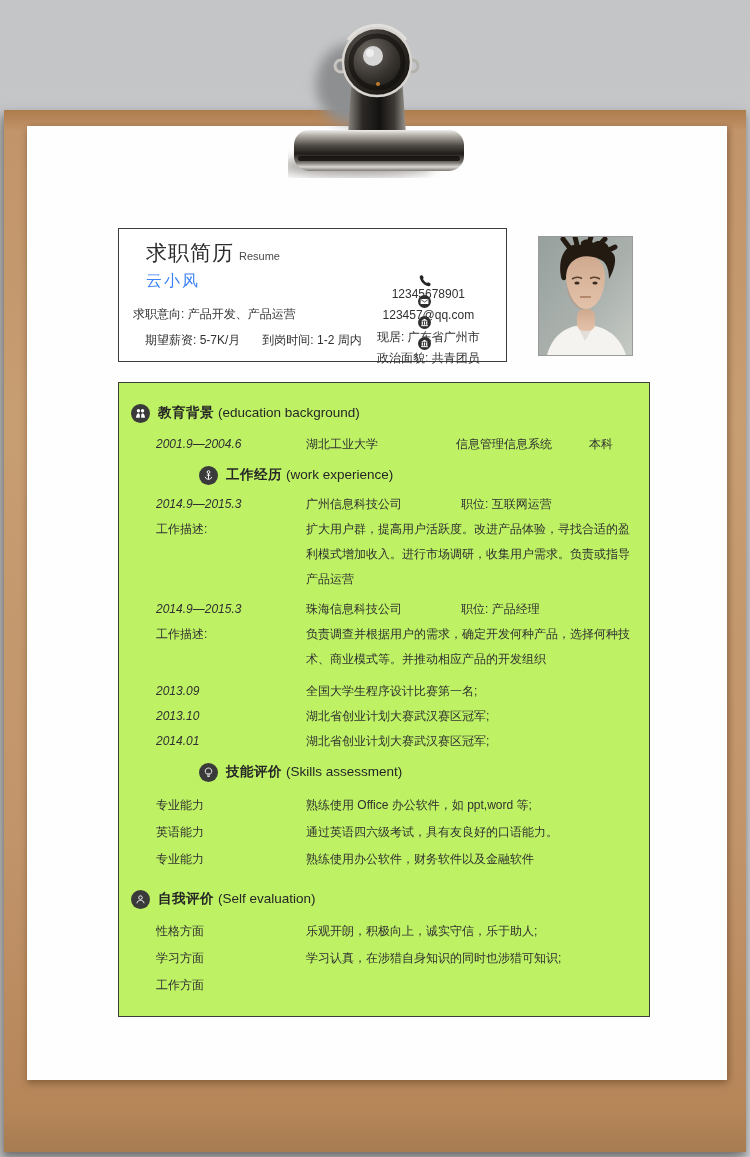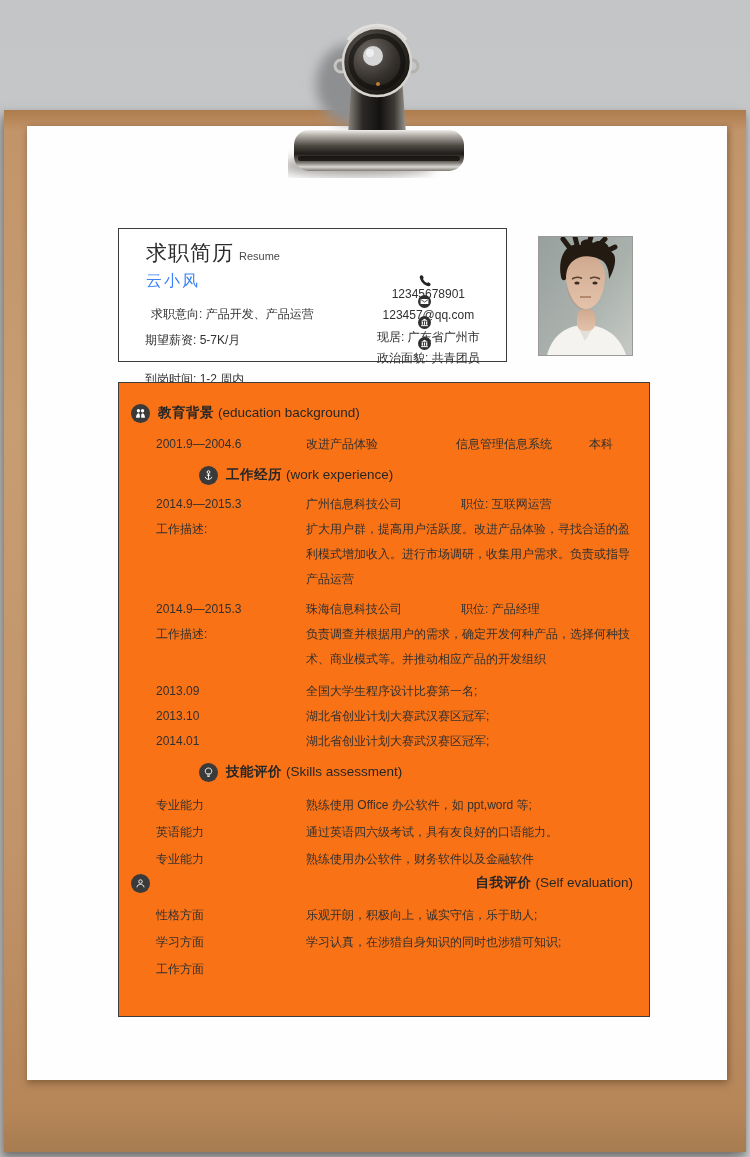--- a/index.html
+++ b/index.html
@@ -22,46 +22,46 @@
   
   .clip{position:absolute;left:288px;top:6px;width:182px;height:172px;}
   
   .header-box{
     position:absolute;left:118px;top:228px;width:389px;height:134px;
     border:1.4px solid #3c3c3c;background:#fff;box-sizing:border-box;
   }
   .hb-title{position:absolute;left:27px;top:10px;font-size:21px;color:#2b2b2b;letter-spacing:1px;}
   .hb-title .en{font-size:11px;color:#4a4a4a;letter-spacing:0;margin-left:5px;}
   .hb-name{position:absolute;left:27px;top:42px;font-size:16px;color:#3b82f6;letter-spacing:2px;}
-  .hb-intent{position:absolute;left:32px;top:77px;font-size:12px;}
-  .hb-salary{position:absolute;left:26px;top:103px;font-size:12px;display:flex;gap:22px;flex-direction:column;}
+  .hb-intent{position:absolute;left:14px;top:77px;font-size:12px;}
+  .hb-salary{position:absolute;left:26px;top:103px;font-size:12px;display:flex;gap:22px;}
   .contacts{position:absolute;left:258px;top:44px;}
   .contact-row{display:flex;align-items:center;height:21px;font-size:12px;flex-direction:column;}
   .c-ic{width:14px;height:14px;margin-right:7px;flex:0 0 14px;display:flex;align-items:center;justify-content:center;}
   .circle-ic{width:13px;height:13px;border-radius:50%;background:#2e2e2e;display:flex;align-items:center;justify-content:center;}
   
   .photo{position:absolute;left:538px;top:236px;width:95px;height:120px;border:1px solid #9a9a9a;box-sizing:border-box;overflow:hidden;}
   
   .main-box{
     position:absolute;left:118px;top:382px;width:532px;height:635px;
-    border:1.4px solid #3c3c3c;background:#f97316;box-sizing:border-box;
+    border:1.4px solid #3c3c3c;background:#bef264;box-sizing:border-box;
     padding:20px 16px 0 37px;font-size:12px;
   }
   .sec-h{display:flex;align-items:center;gap:8px;margin-left:-25px;height:20px;}
   .sec-ic{width:19px;height:19px;border-radius:50%;background:#3a3a3a;display:flex;align-items:center;justify-content:center;flex:0 0 19px;}
   .sec-t{font-size:13.5px;font-weight:bold;color:#262626;letter-spacing:.5px;}
   .sec-t .en{font-weight:normal;margin-left:4px;letter-spacing:0;}
   .row{display:flex;align-items:flex-start;line-height:25px;}
-  .c-date{width:150px;flex:0 0 150px;}
+  .c-date{width:150px;flex:0 0 150px;font-style:italic;}
   .c-school{width:150px;flex:0 0 150px;}
   .c-major{width:133px;flex:0 0 133px;}
   .c-label{width:150px;flex:0 0 150px;}
   .c-company{width:155px;flex:0 0 155px;}
   .desc{width:432px;line-height:25px;}
-  .mt9{margin-top:9px;} .mt8{margin-top:8px;margin-left:43px;} .mt7{margin-top:7px;} .mt5{margin-top:5px;} .mt4{margin-top:0;justify-content:space-between;} .mt10{margin-top:10px;}
+  .mt9{margin-top:9px;} .mt8{margin-top:8px;margin-left:43px;} .mt7{margin-top:7px;} .mt5{margin-top:5px;} .mt4{margin-top:16px;} .mt10{margin-top:10px;}
   .skill-row{line-height:27px;}
 </style>
 </head>
 <body>
 
 <div class="board"></div>
 
 <div class="paper"></div>
 
 <div class="clip">
@@ -220,21 +220,21 @@
           <path d="M1.5 14 C1.5 9.5 4 7.5 5 7.5 C6 7.5 7 9 7 11 L7 14 Z" fill="#fff"></path>
           <path d="M14.5 14 C14.5 9.5 12 7.5 11 7.5 C10 7.5 9 9 9 11 L9 14 Z" fill="#fff"></path>
         </svg>
     </span>
     <span class="sec-t">
       <span>教育背景</span><span class="en">(education background)</span>
     </span>
   </div>
   <div class="row mt9">
     <span class="c-date">2001.9—2004.6</span>
-    <span class="c-school">改进产品体验</span>
+    <span class="c-school">湖北工业大学</span>
     <span class="c-major">信息管理信息系统</span>
     <span>本科</span>
   </div>
 
   <div class="sec-h mt8">
     <span class="sec-ic">
       <svg width="11" height="11" viewBox="0 0 16 16">
           <circle cx="8" cy="3" r="2" fill="none" stroke="#fff" stroke-width="1.4"></circle>
           <path d="M8 5 L8 13" stroke="#fff" stroke-width="1.5"></path>
           <path d="M5.5 7.5 L10.5 7.5" stroke="#fff" stroke-width="1.4"></path>

